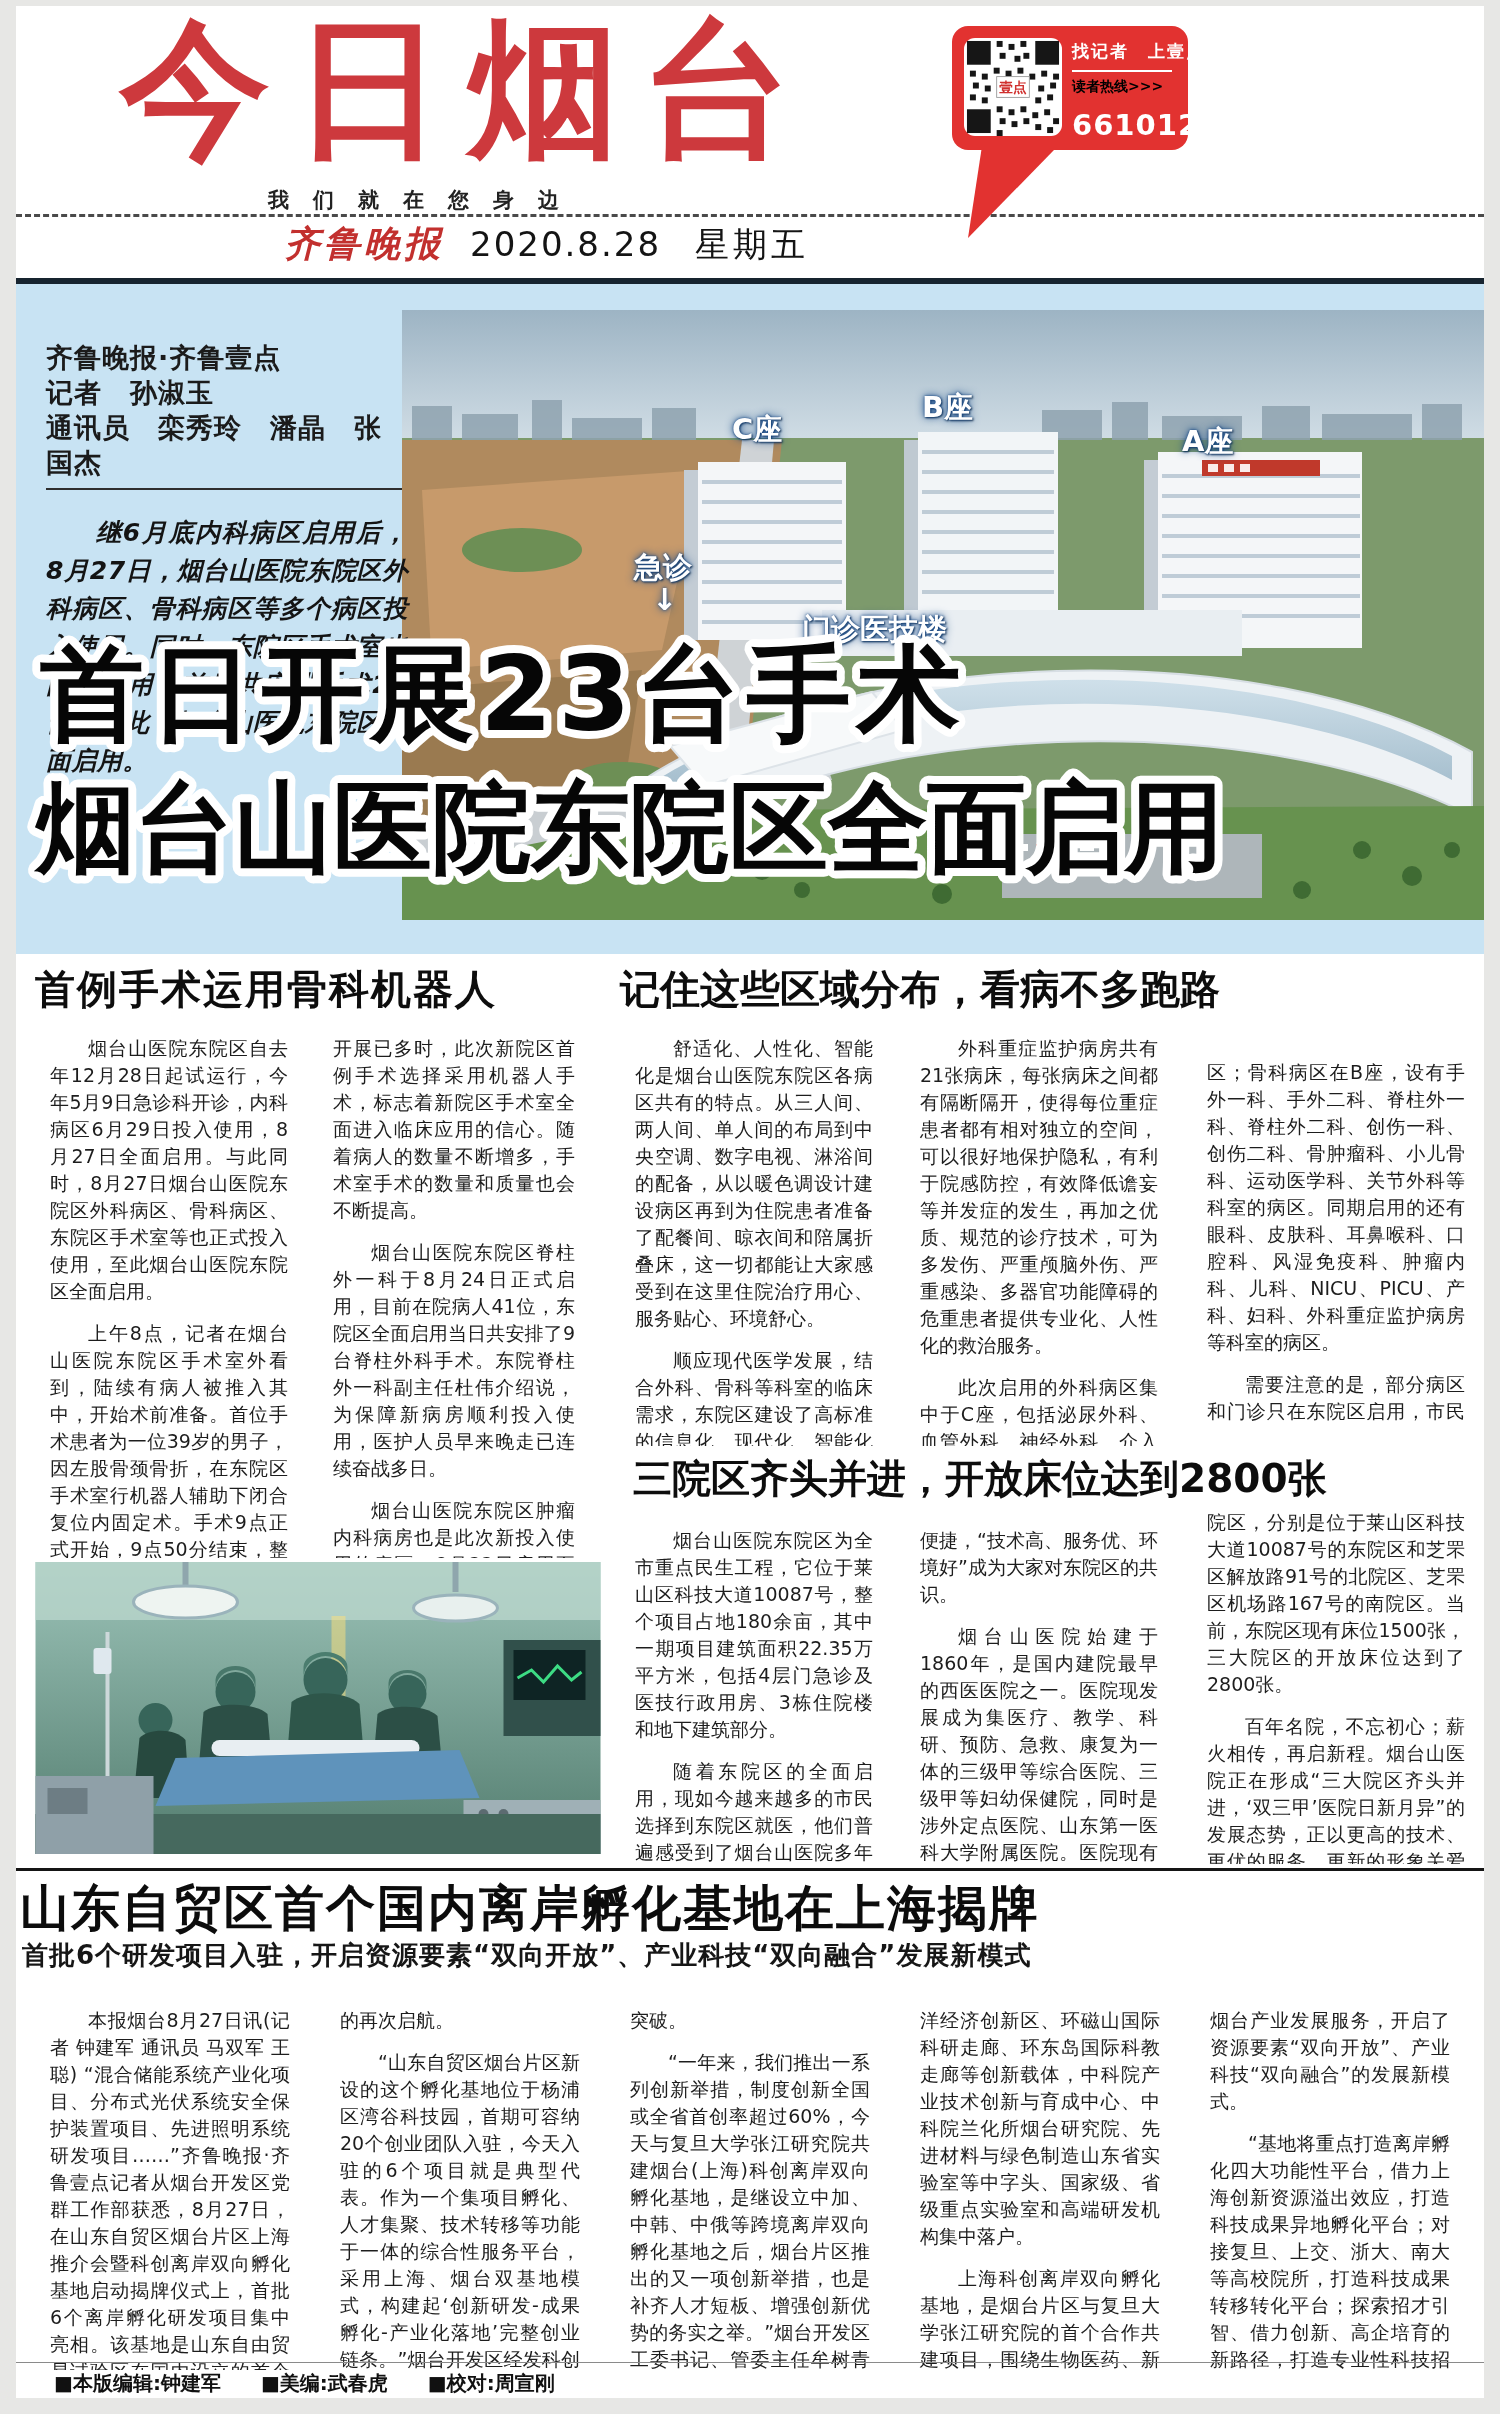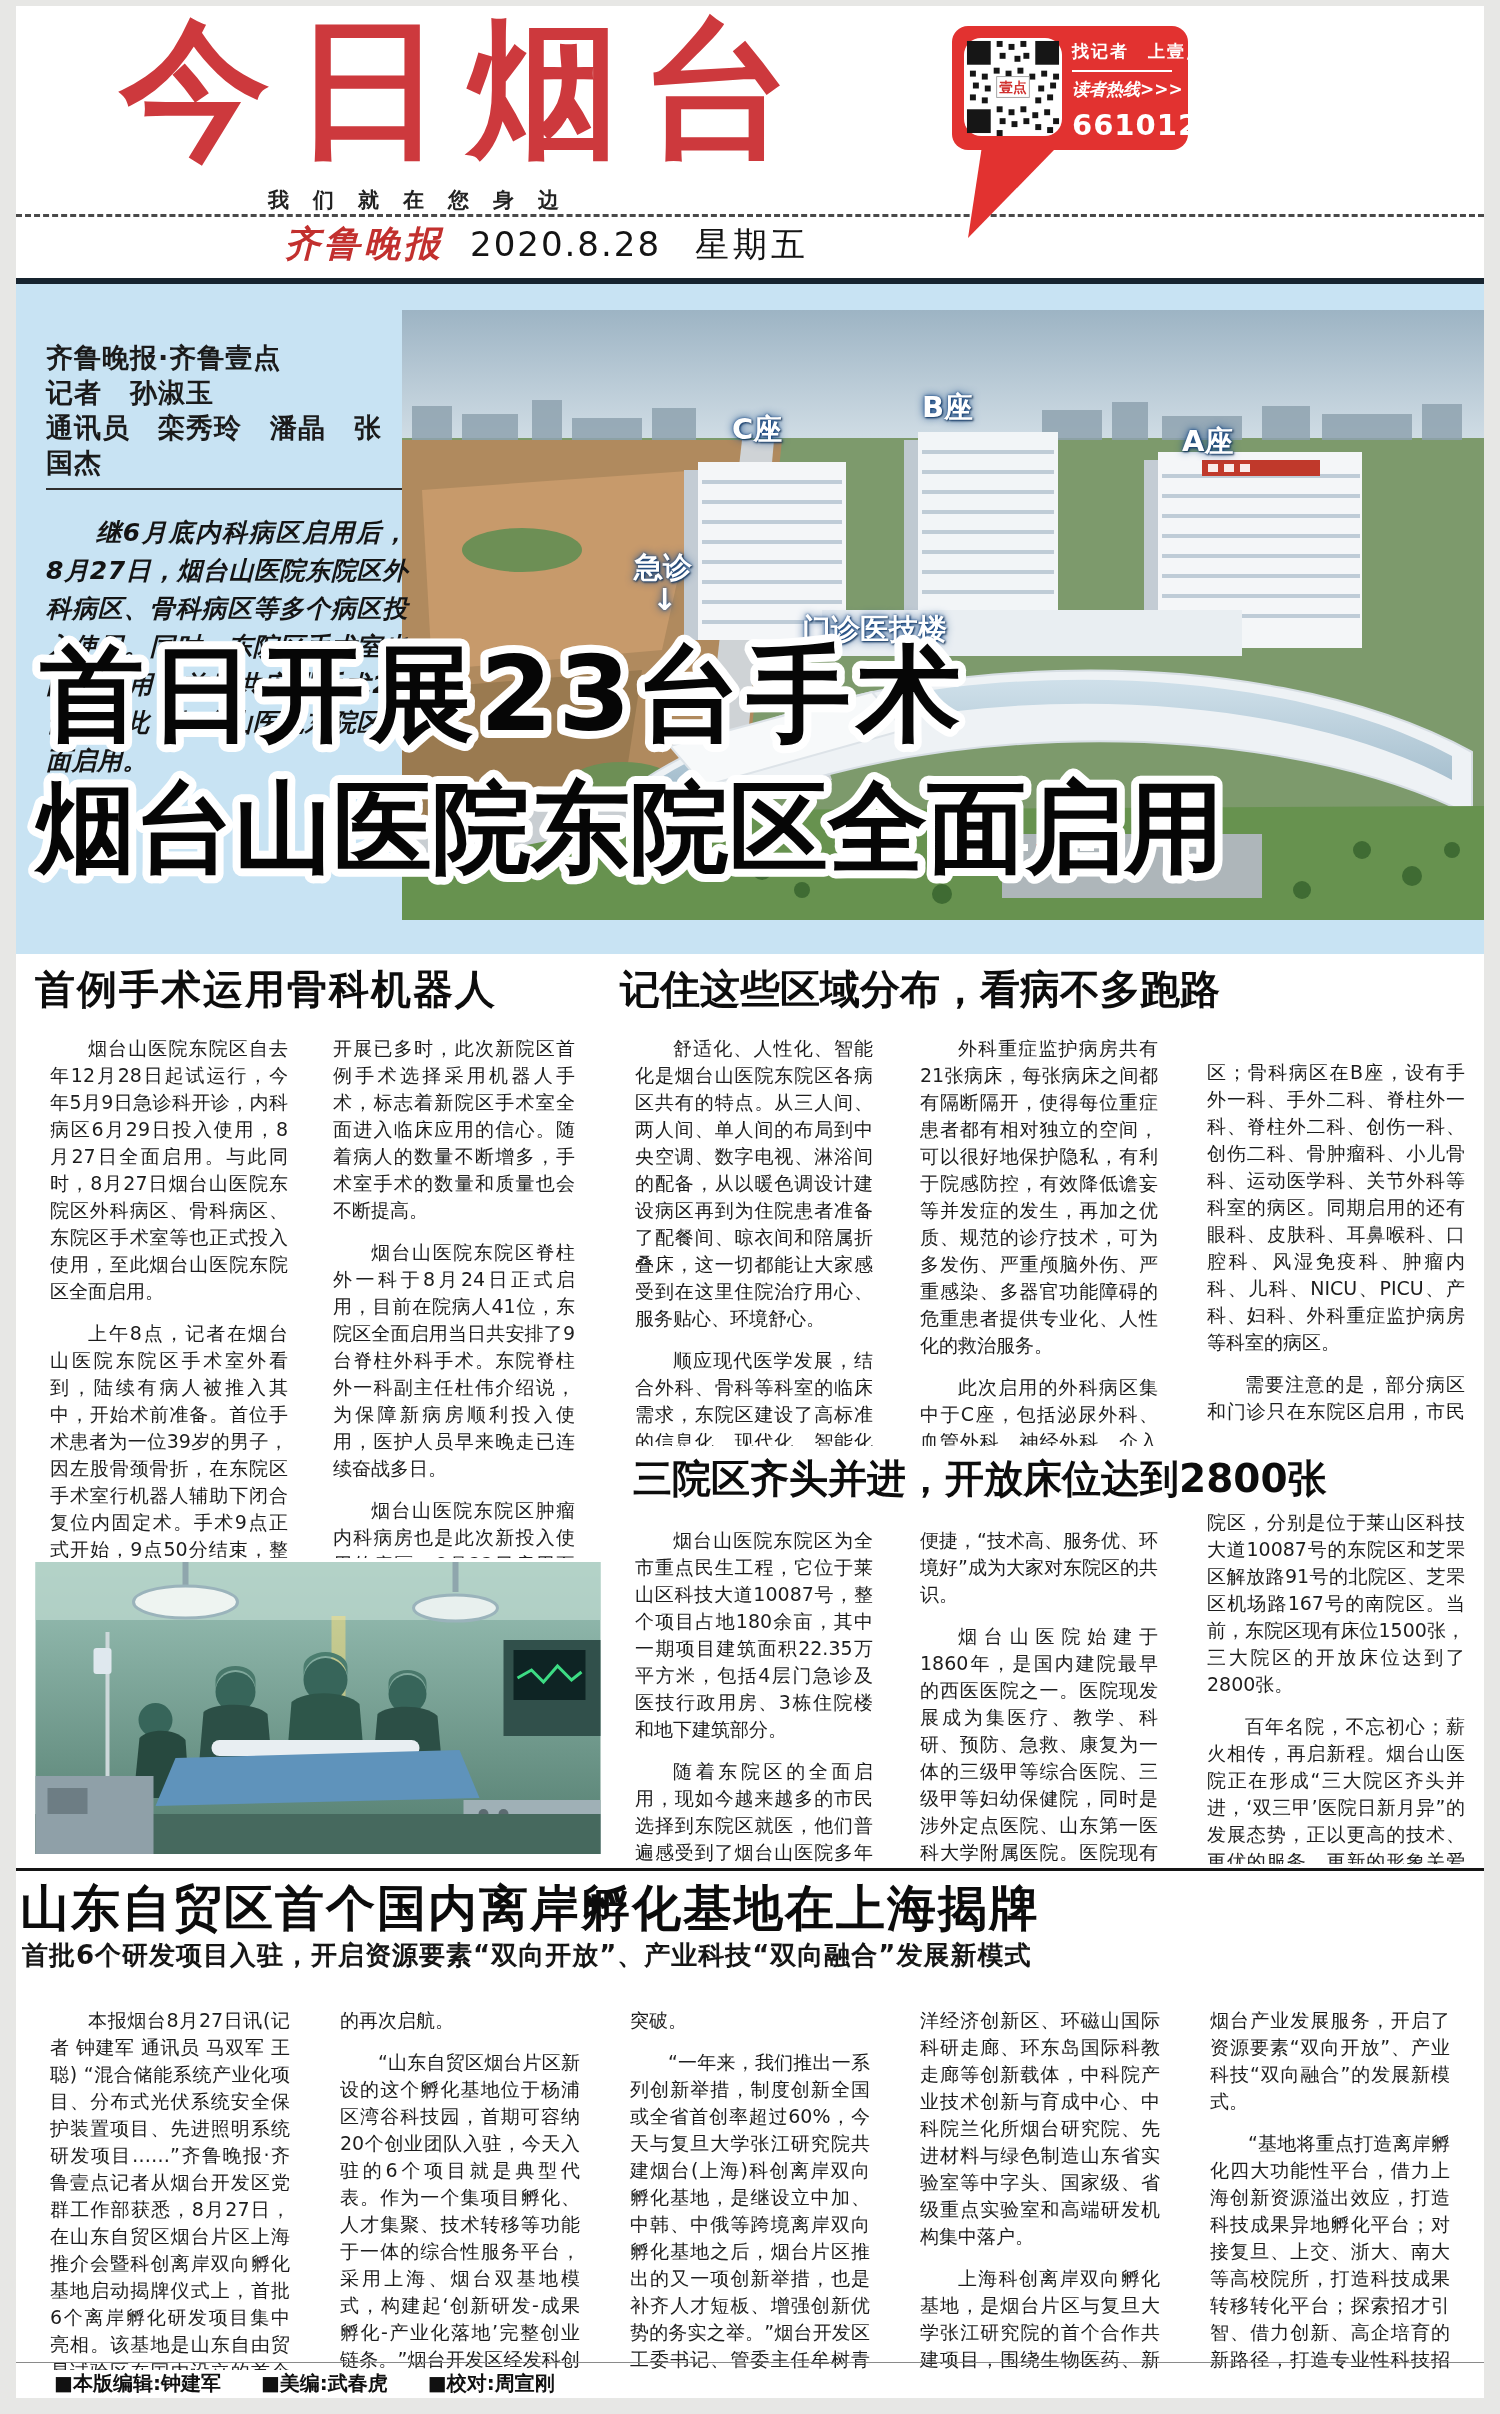--- a/index.html
+++ b/index.html
@@ -13,24 +13,24 @@
               color:#cd393d;letter-spacing:24px;white-space:nowrap;}
   .dash-rule{left:0;top:208px;width:1468px;border-top:3px dashed #4a4a4a;}
   .tagline{left:252px;top:180px;font-size:21px;font-weight:600;color:#222;letter-spacing:24px;white-space:nowrap;background:transparent;}
   .paper-row{left:268px;top:214px;display:flex;align-items:baseline;white-space:nowrap;}
   .paper-name{font-family:Liberation Mono, monospace;font-style:italic;font-weight:700;
               font-size:36px;color:#c2302e;letter-spacing:4px;}
   .paper-date{font-size:34px;color:#141414;margin-left:26px;letter-spacing:2px;}
   .paper-week{font-size:34px;color:#141414;margin-left:34px;letter-spacing:4px;}
 
   .bubble{left:936px;top:20px;width:236px;height:124px;background:#e23230;border-radius:16px;}
-  .qr-box{position:absolute;left:12px;top:12px;width:98px;height:98px;background:#fff;border-radius:17px;}
+  .qr-box{position:absolute;left:12px;top:12px;width:98px;height:98px;background:#fff;border-radius:11px;}
   .bub-t1{position:absolute;left:120px;top:14px;font-size:17px;color:#fff;font-weight:700;letter-spacing:2px;white-space:nowrap;}
   .bub-line{position:absolute;left:120px;top:44px;width:100px;height:2px;background:#fff;}
-  .bub-t2{position:absolute;left:120px;top:52px;font-size:17px;color:#ffffff;font-weight:600;white-space:nowrap;font-style:italic;}
+  .bub-t2{position:absolute;left:120px;top:52px;font-size:14px;color:#000000;font-weight:600;white-space:nowrap;}
   .bub-num{position:absolute;left:120px;top:82px;font-size:29px;color:#fff;font-weight:700;letter-spacing:1px;white-space:nowrap;}
   .bubble-tail{left:950px;top:140px;width:100px;height:96px;}
 
   
   .main{left:0;top:272px;width:1468px;height:676px;}
   .main-bar{position:absolute;left:0;top:0;width:1468px;height:6px;background:#17242f;}
   .main-blue{position:absolute;left:0;top:6px;width:1468px;height:670px;background:#c8e3f3;}
   .photo{position:absolute;left:386px;top:32px;width:1082px;height:610px;overflow:hidden;}
   .plabel{position:absolute;color:#fff;font-weight:700;font-size:29px;
           text-shadow:0 0 8px #1a4c8a,0 0 3px #1a4c8a,1px 1px 2px #123;white-space:nowrap;}

